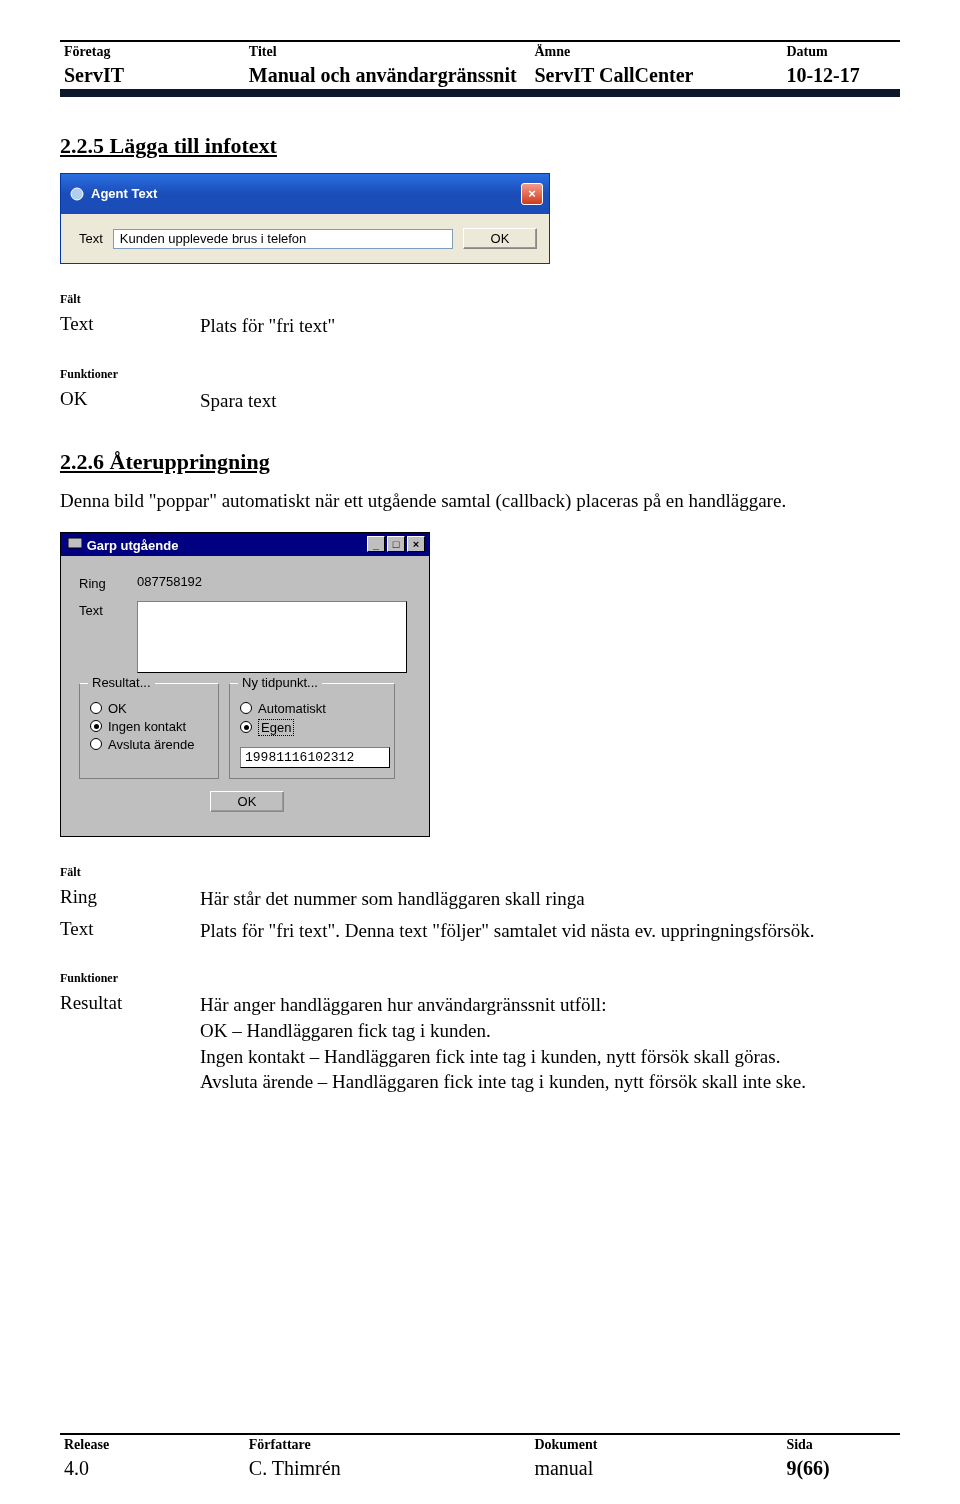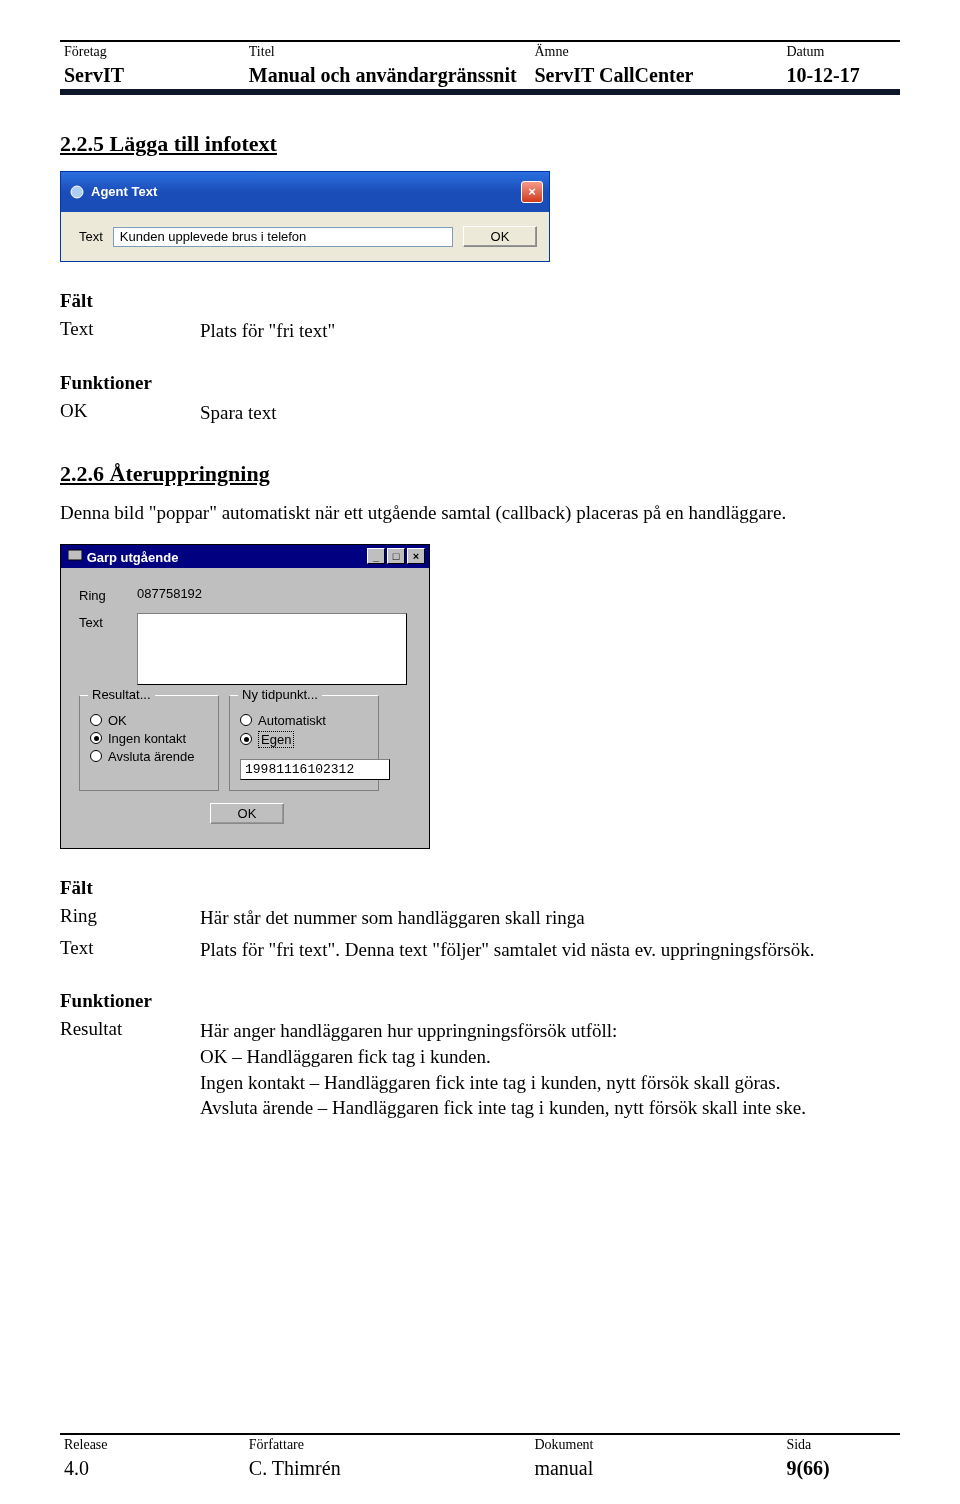--- a/index.html
+++ b/index.html
@@ -18,33 +18,33 @@
     position: relative;
   }
   .header-table, .footer-table {
     width: 100%;
     border-collapse: collapse;
   }
   .header-table td, .footer-table td {
     padding: 2px 4px;
     vertical-align: top;
   }
-  .hdr-small { font-size: 14px; font-weight: normal;}
+  .hdr-small { font-size: 14px; font-weight: bold;}
   .hdr-big { font-size: 20px; font-weight: bold; }
-  .hdr-line { border-bottom: 6px solid #0f172a; }
+  .hdr-line { border-bottom: 8px solid #0f172a; }
   .hdr-top-line { border-top: 2px solid #000; }
   .section-heading {
     font-size: 22px;
     font-weight: bold;
     text-decoration: underline;
     margin-top: 36px;
     margin-bottom: 14px;
   }
   .body-text { font-size: 19px; margin: 8px 0 18px 0; line-height: 1.3; }
-  .bold-label { font-weight: bold; margin-top: 28px; margin-bottom: 6px; font-size: 19px;}
+  .bold-label { font-weight: bold; margin-top: 28px; margin-bottom: 6px; font-size: 12px;}
   .kv-row { display: flex; margin: 6px 0; font-size: 19px;}
   .kv-key { width: 140px; flex-shrink:0;}
   .kv-val { flex: 1; line-height:1.35;}
 
   
   .xp-dialog {
     width: 490px;
     border: 1px solid #0039a6;
     background: #ece9d8;
     margin: 10px 0 28px 0;
@@ -140,21 +140,21 @@
   }
   .gbox::before {
     content: attr(data-legend);
     position:absolute;
     top:-9px; left:8px;
     background:#bfbfbf;
     padding:0 4px;
     font-size:13px;
   }
   .gbox1 { width: 140px;}
-  .gbox2 { width: 150px;}
+  .gbox2 { width: 166px;}
   .radio-row { display:flex; align-items:center; gap:6px; margin:3px 0; font-size:13px;}
   .radio {
     width:12px;height:12px;border-radius:50%;
     background:#fff;border:1px solid #000;
     display:flex;align-items:center;justify-content:center;
   }
   .radio.checked::after { content:""; width:5px;height:5px;background:#000;border-radius:50%;}
   .dotted-focus { border:1px dotted #000; padding:0 2px;text-align:right;}
   .num-input {
     background:#fff;border:1px solid #000;
@@ -294,21 +294,21 @@
   </div>
   <div class="kv-row">
     <div class="kv-key">Text</div>
     <div class="kv-val">Plats för "fri text". Denna text "följer" samtalet vid nästa ev. uppringningsförsök.</div>
   </div>
 
   <div class="bold-label">Funktioner</div>
   <div class="kv-row">
     <div class="kv-key">Resultat</div>
     <div class="kv-val">
-      <div>Här anger handläggaren hur uppringningsförsök utföll:</div>
+      <div>Här anger handläggaren hur användargränssnit utföll:</div>
       <div>OK – Handläggaren fick tag i kunden.</div>
       <div>Ingen kontakt – Handläggaren fick inte tag i kunden, nytt försök skall göras.</div>
       <div>Avsluta ärende – Handläggaren fick inte tag i kunden, nytt försök skall inte ske.</div>
     </div>
   </div>
 
   <div class="footer">
     <table class="footer-table hdr-top-line">
       <tbody>
           <tr>

